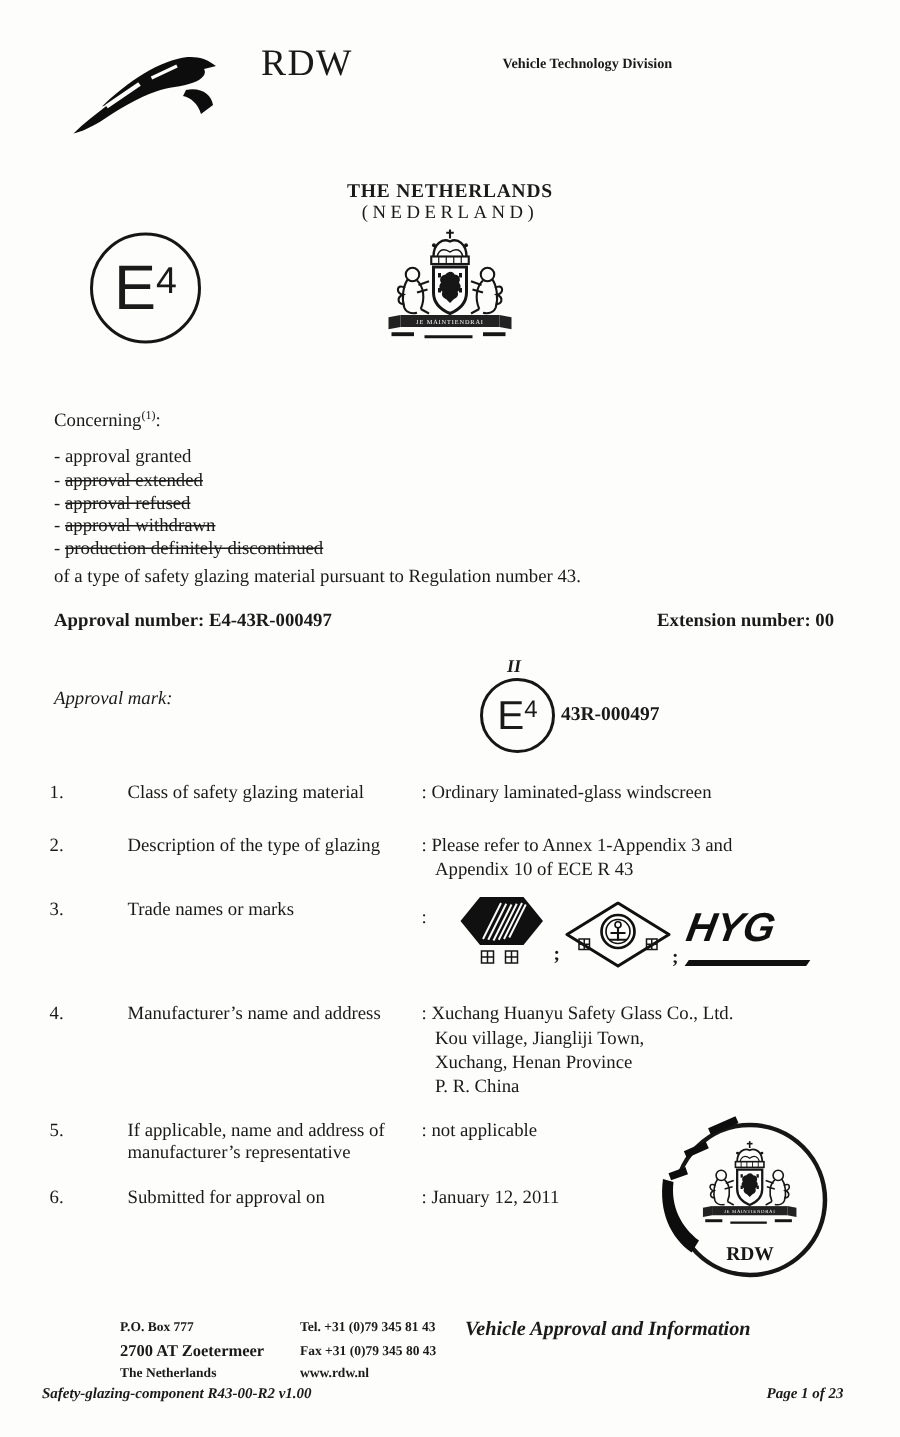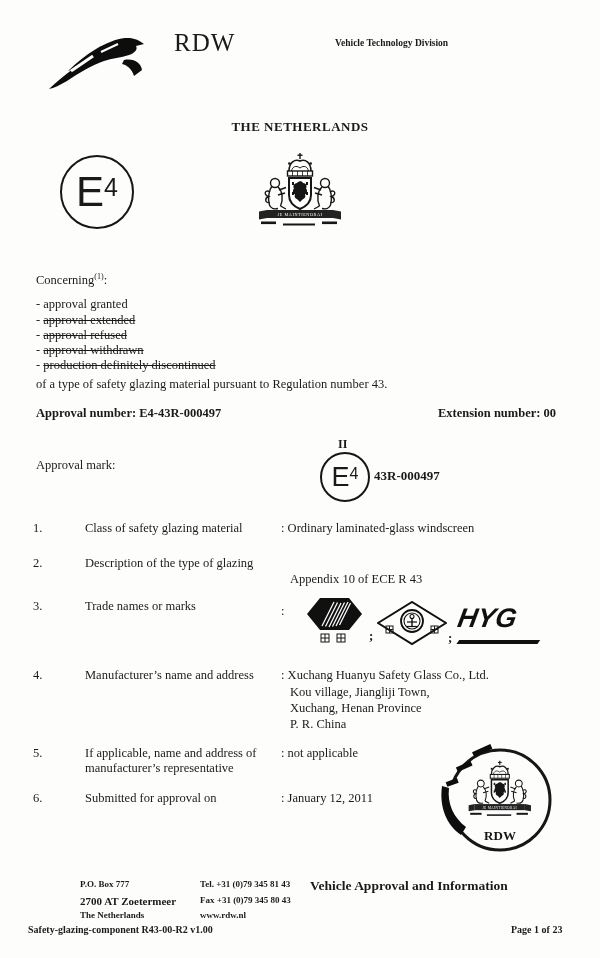--- a/index.html
+++ b/index.html
@@ -4,21 +4,21 @@
 <style>
   html,body{margin:0;padding:0;background:#ffffff;}
   .page{
     position:relative;width:600px;height:958px;margin:0 auto;
     background:#fdfdfb;overflow:hidden;
     font-family:"Liberation Serif",serif;color:#1a1a1a;
   }
   .abs{position:absolute;}
   .line{position:absolute;white-space:nowrap;font-size:12.5px;line-height:1.2;}
   .bold{font-weight:bold;text-align:center;}
-  .italic{}
+  .italic{font-style:italic;}
   .center{text-align:center;}
   .struck{text-decoration:line-through;text-decoration-thickness:1.4px;}
   .cont{padding-left:9px;}
   sup{font-size:8px;vertical-align:super;}
   .ecircle{
     position:absolute;border:2.5px solid #161616;border-radius:50%;
     display:flex;align-items:center;justify-content:center;
     font-family:"Liberation Sans",sans-serif;background:transparent;
   }
   .ecircle .e-letter{line-height:1;}
@@ -92,20 +92,21 @@
   <svg class="abs" style="left:46px;top:30px" width="104" height="64" viewBox="0 0 104 64">
     <path d="M3,59 C10,52 18,46 27,39 L22,41 C30,33 40,25 50,19 C60,13 70,9 79,8 C86,7.5 92,9.5 95,12 L98,14 L90,16 C92,19 89,23 83,25 C75,28 66,28 58,31 C46,35 33,43 21,51 C14,55 8,58 3,59 Z" fill="#0d0d0d"></path>
     <path d="M78,30 C88,28 95,33 96,40 L88,46 C86,39 81,35 76,34 Z" fill="#0d0d0d"></path>
     <line x1="25" y1="41" x2="47" y2="26" stroke="#fdfdfb" stroke-width="3"></line>
     <line x1="55" y1="22" x2="72" y2="14" stroke="#fdfdfb" stroke-width="2.2"></line>
   </svg>
   <div class="line" style="left:174px;top:28px;font-size:25px;letter-spacing:1px">RDW</div>
   <div class="line bold" style="left:335px;top:38px;font-size:9.5px">Vehicle Technology Division</div>
 
   <div class="line bold center" style="left:150px;top:119px;width:300px;font-size:13px;letter-spacing:0.5px">THE NETHERLANDS</div>
+  <div class="line center" style="left:150px;top:134px;width:300px;font-size:12.5px;letter-spacing:3px">(NEDERLAND)</div>
 
   <div class="ecircle" style="left:60px;top:155px;width:70px;height:70px">
     <span class="e-letter" style="font-size:42px">E</span>
     <span class="e-number" style="font-size:25px;top:-5px">4</span>
   </div>
 
   <svg class="abs" style="left:245px;top:152px" width="110" height="84" viewBox="0 0 110 84">
     <use href="#nl-arms"></use>
   </svg>
 
@@ -130,20 +131,21 @@
     <span class="e-number" style="font-size:16px;top:-3px">4</span>
   </div>
   <div class="line bold" style="left:374px;top:468px;font-size:13px">43R-000497</div>
 
   <div class="line" style="left:33px;top:521px">1.</div>
   <div class="line" style="left:85px;top:521px">Class of safety glazing material</div>
   <div class="line" style="left:281px;top:521px">: Ordinary laminated-glass windscreen</div>
 
   <div class="line" style="left:33px;top:556px">2.</div>
   <div class="line" style="left:85px;top:556px">Description of the type of glazing</div>
+  <div class="line" style="left:281px;top:556px">: Please refer to Annex 1-Appendix 3 and</div>
   <div class="line cont" style="left:281px;top:572px">Appendix 10 of ECE R 43</div>
 
   <div class="line" style="left:33px;top:599px">3.</div>
   <div class="line" style="left:85px;top:599px">Trade names or marks</div>
   <div class="line" style="left:281px;top:604px">:</div>
 
   <svg class="abs" style="left:306px;top:597px" width="58" height="48" viewBox="0 0 58 48">
     <defs>
         <clipPath id="hexclip">
           <polygon points="14,1 43,1 56,17 43,33 14,33 1,17"></polygon>

